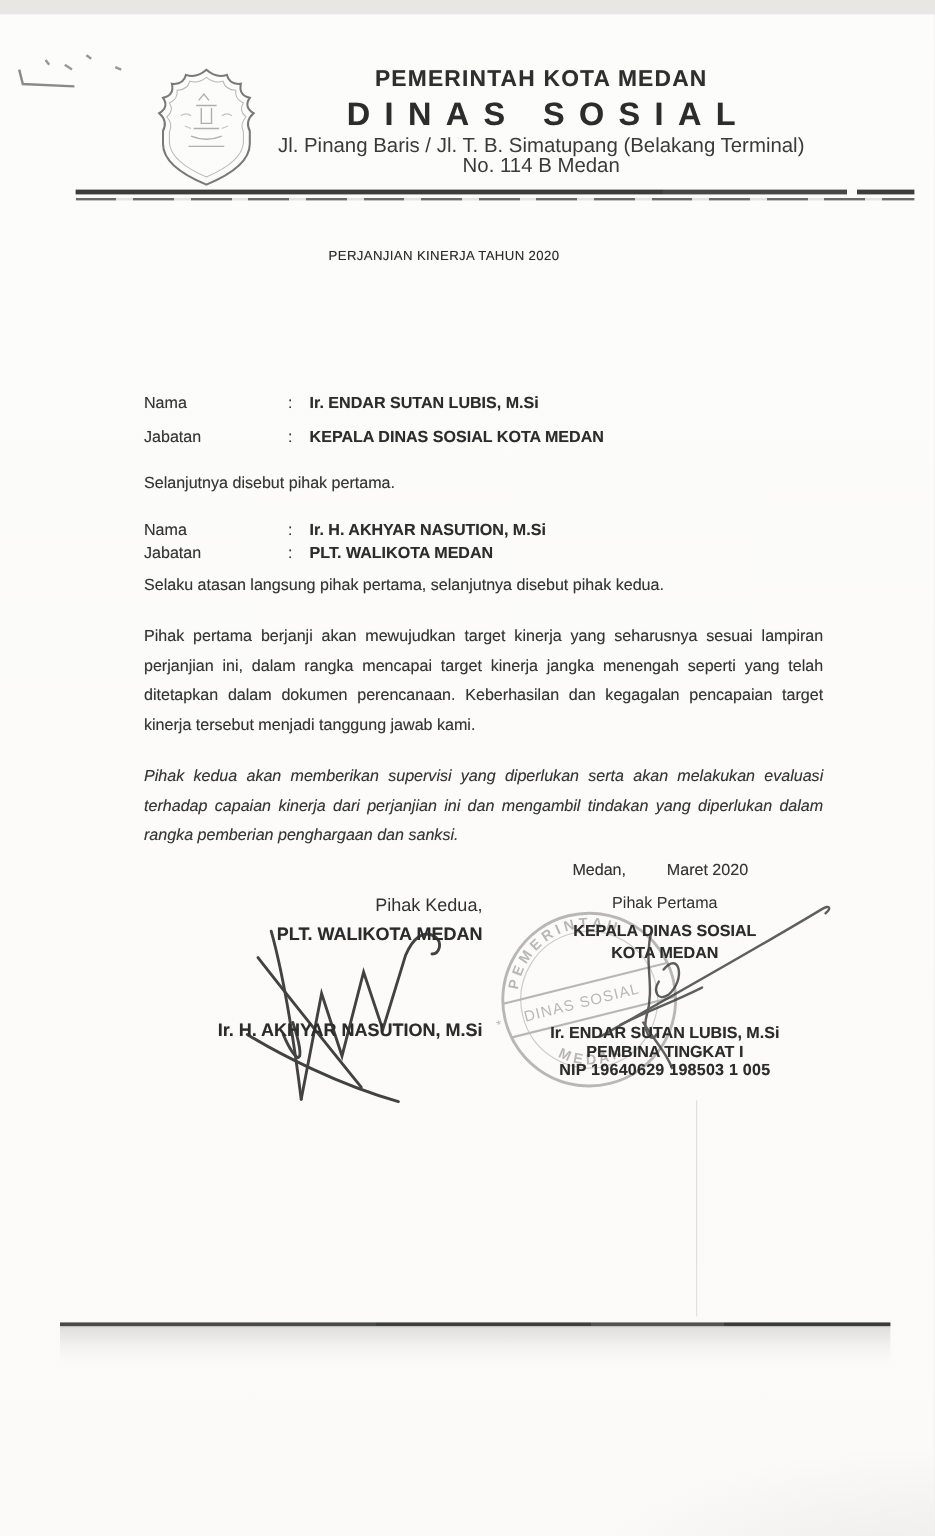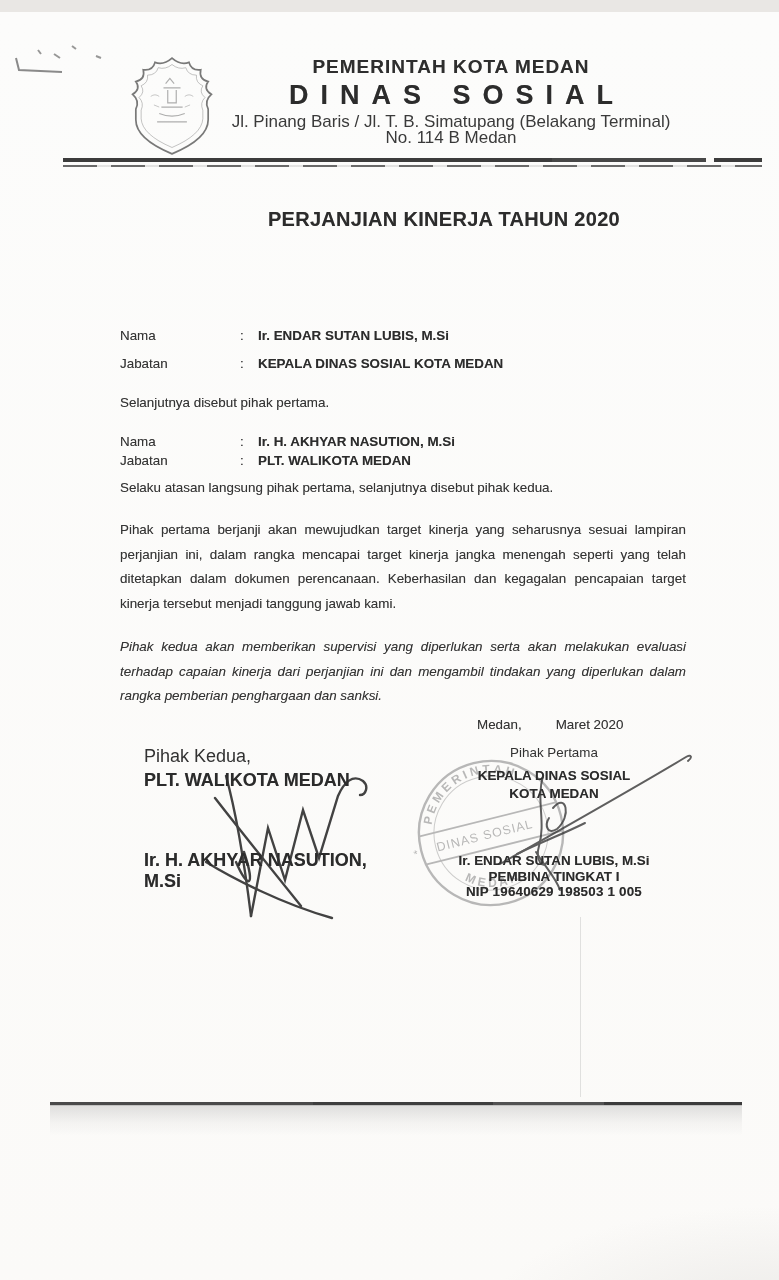--- a/index.html
+++ b/index.html
@@ -17,32 +17,32 @@
   .t{position:absolute;}
   .scan-text{text-shadow:0 0 .6px rgba(70,70,70,.45);}
   
   .hdr-block{left:225px;top:44px;width:452px;text-align:center;}
   .hdr-org{font-size:19px;font-weight:bold;letter-spacing:1px;color:#2e2e2e;}
   .hdr-dept{font-size:27px;font-weight:bold;letter-spacing:12px;color:#2c2c2c;margin-top:2px;transform:translateX(6px);}
   .hdr-addr{font-family:Liberation Sans, sans-serif;font-size:17px;color:#3a3a3a;margin-top:3px;line-height:16px;text-align:center;}
   .rule-thick{left:63px;top:146px;width:699px;height:4px;background:linear-gradient(90deg,#3c3c3c 0 70%,#474747 70% 92%, #fbfaf8 92% 93.2%, #3c3c3c 93.2%);}
   .rule-thin{left:63px;top:153px;width:699px;height:2px;background:repeating-linear-gradient(90deg, rgba(80,80,80,.85) 0 34px, rgba(80,80,80,.15) 34px 48px);}
   
-  .doc-title{left:120px;top:196px;width:500px;text-align:right;font-size:20px;font-weight:bold;color:#2c2c2c;letter-spacing:.3px;}
+  .doc-title{left:120px;top:196px;width:500px;text-align:center;font-size:11px;font-weight:normal;color:#2c2c2c;letter-spacing:.3px;}
   
   .para{left:120px;width:566px;font-size:13.4px;line-height:24.6px;text-align:justify;color:#353535;}
   .row{left:120px;font-size:13.4px;color:#353535;white-space:nowrap;}
   .row .lbl{display:inline-block;width:120px;}
   .row .col{display:inline-block;width:18px;}
   .row b{color:#2c2c2c;}
   .plain{left:120px;font-size:13.4px;color:#353535;white-space:nowrap;}
   
   .dateline{left:477px;top:705px;font-size:13.4px;color:#353535;}
   .dateline .city{margin-right:34px;}
-  .sigcol-left{left:144px;width:236px;text-align:left;font-size:18px;color:#323232;}
+  .sigcol-left{left:166px;width:236px;text-align:right;font-size:15px;color:#323232;}
   .sigcol-right{left:432px;width:244px;text-align:center;font-size:13.4px;color:#323232;}
   .sig-bold{font-weight:bold;color:#2b2b2b;}
   .sig-name{font-weight:bold;color:#2b2b2b;}
   .nip{letter-spacing:.2px;}
   
   .rule-bottom{left:50px;top:1090px;width:692px;height:3px;background:linear-gradient(90deg,#4a4a4a 0 38%,#3e3e3e 38% 64%, #525252 64% 80%, #3b3b3b 80%);box-shadow:0 1px 0 rgba(90,90,90,.35);}
   .smudge{left:50px;top:1094px;width:692px;height:30px;background:linear-gradient(180deg, rgba(165,165,165,.32), rgba(195,195,195,.14) 55%, rgba(200,200,200,0));}
   .fold-line{left:580px;top:905px;width:1px;height:180px;background:rgba(175,175,175,.35);}
   svg{position:absolute;overflow:visible;}
 </style>

